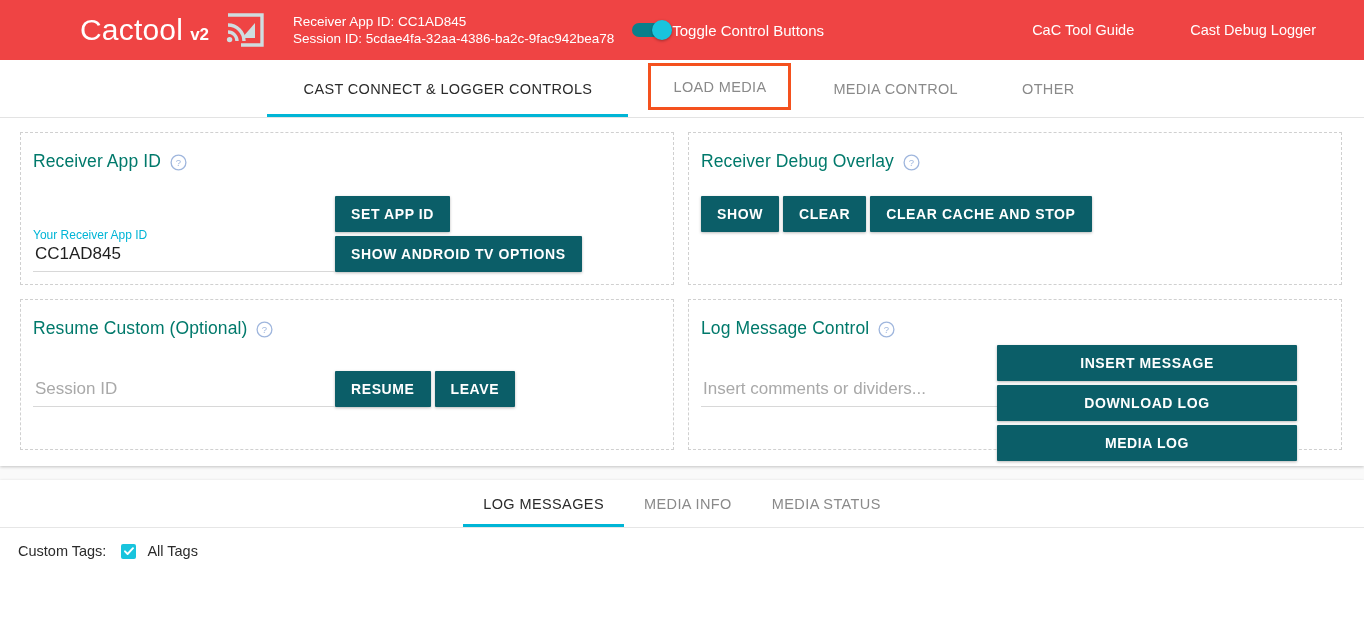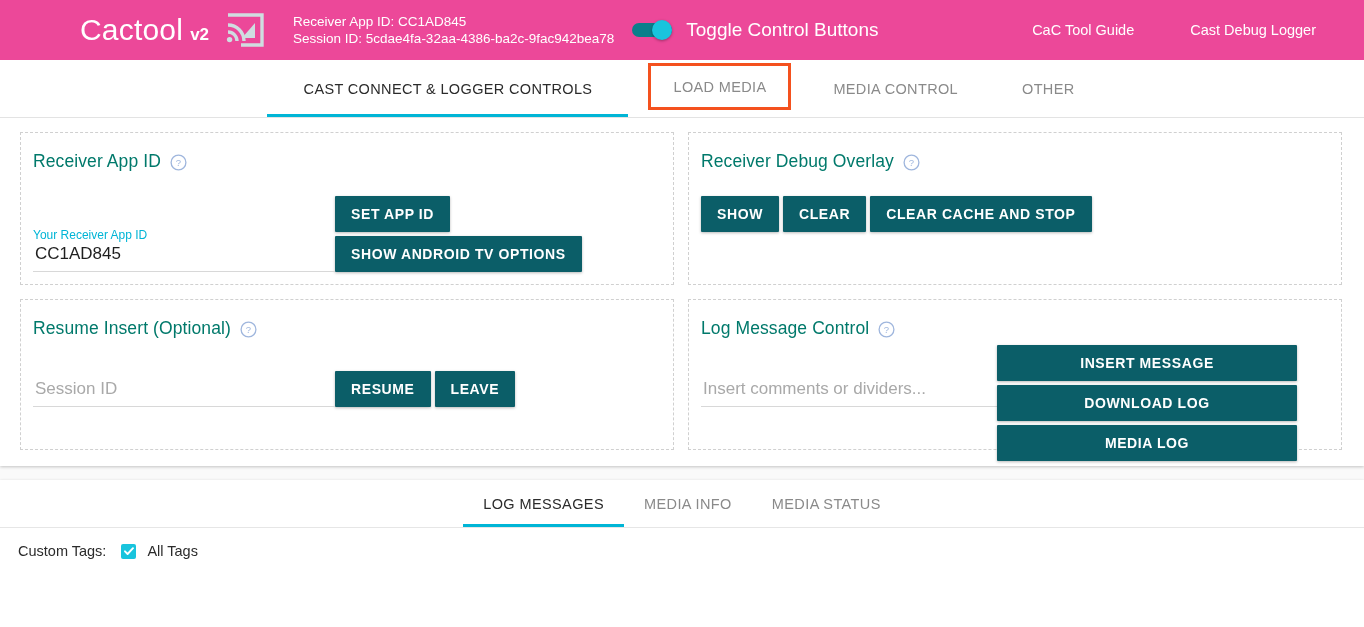--- a/index.html
+++ b/index.html
@@ -11,21 +11,21 @@
     height: 627px;
     background: #fafafa;
     font-family: "Liberation Sans", sans-serif;
     overflow: hidden;
     -webkit-font-smoothing: antialiased;
   }
 
   
   .header {
     height: 60px;
-    background: #ec4899;
+    background: #ef4444;
     display: flex;
     align-items: center;
     position: relative;
     box-sizing: border-box;
   }
   .brand {
     display: flex;
     align-items: baseline;
     margin-left: 80px;
     color: #ffffff;
@@ -80,22 +80,21 @@
     right: 0;
     top: -2px;
     width: 20px;
     height: 20px;
     border-radius: 50%;
     background: #19c4dd;
     box-shadow: 0 1px 3px rgba(0,0,0,0.35);
   }
   .toggle-label {
     color: #ffffff;
-    font-size: 19px;
-    margin-left: 14px;
+    font-size: 15px;
     white-space: nowrap;
   }
   .header-links {
     position: absolute;
     right: 48px;
     top: 0;
     height: 60px;
     display: flex;
     align-items: center;
   }
@@ -409,21 +408,21 @@
         <div class="btn-row">
           <button class="btn">SHOW</button>
           <button class="btn">CLEAR</button>
           <button class="btn">CLEAR CACHE AND STOP</button>
         </div>
       </div>
     </div>
 
     <div class="card">
       <div class="card-head">
-        <span class="card-title">Resume Insert (Optional)</span>
+        <span class="card-title">Resume Custom (Optional)</span>
         <span class="help-icon">
           <svg viewBox="0 0 17 17" width="17" height="17" aria-hidden="true">
             <circle cx="8.5" cy="8.5" r="7.4" fill="none" stroke="#9fb6dd" stroke-width="1.3"></circle>
             <text x="8.5" y="12.2" text-anchor="middle" font-family="Liberation Sans, sans-serif" font-size="9.5" fill="#9fb6dd">?</text>
           </svg>
         </span>
       </div>
       <div class="card-body">
         <div class="field field-pad-top">
           <input class="field-input" type="text" placeholder="Session ID" style="">

